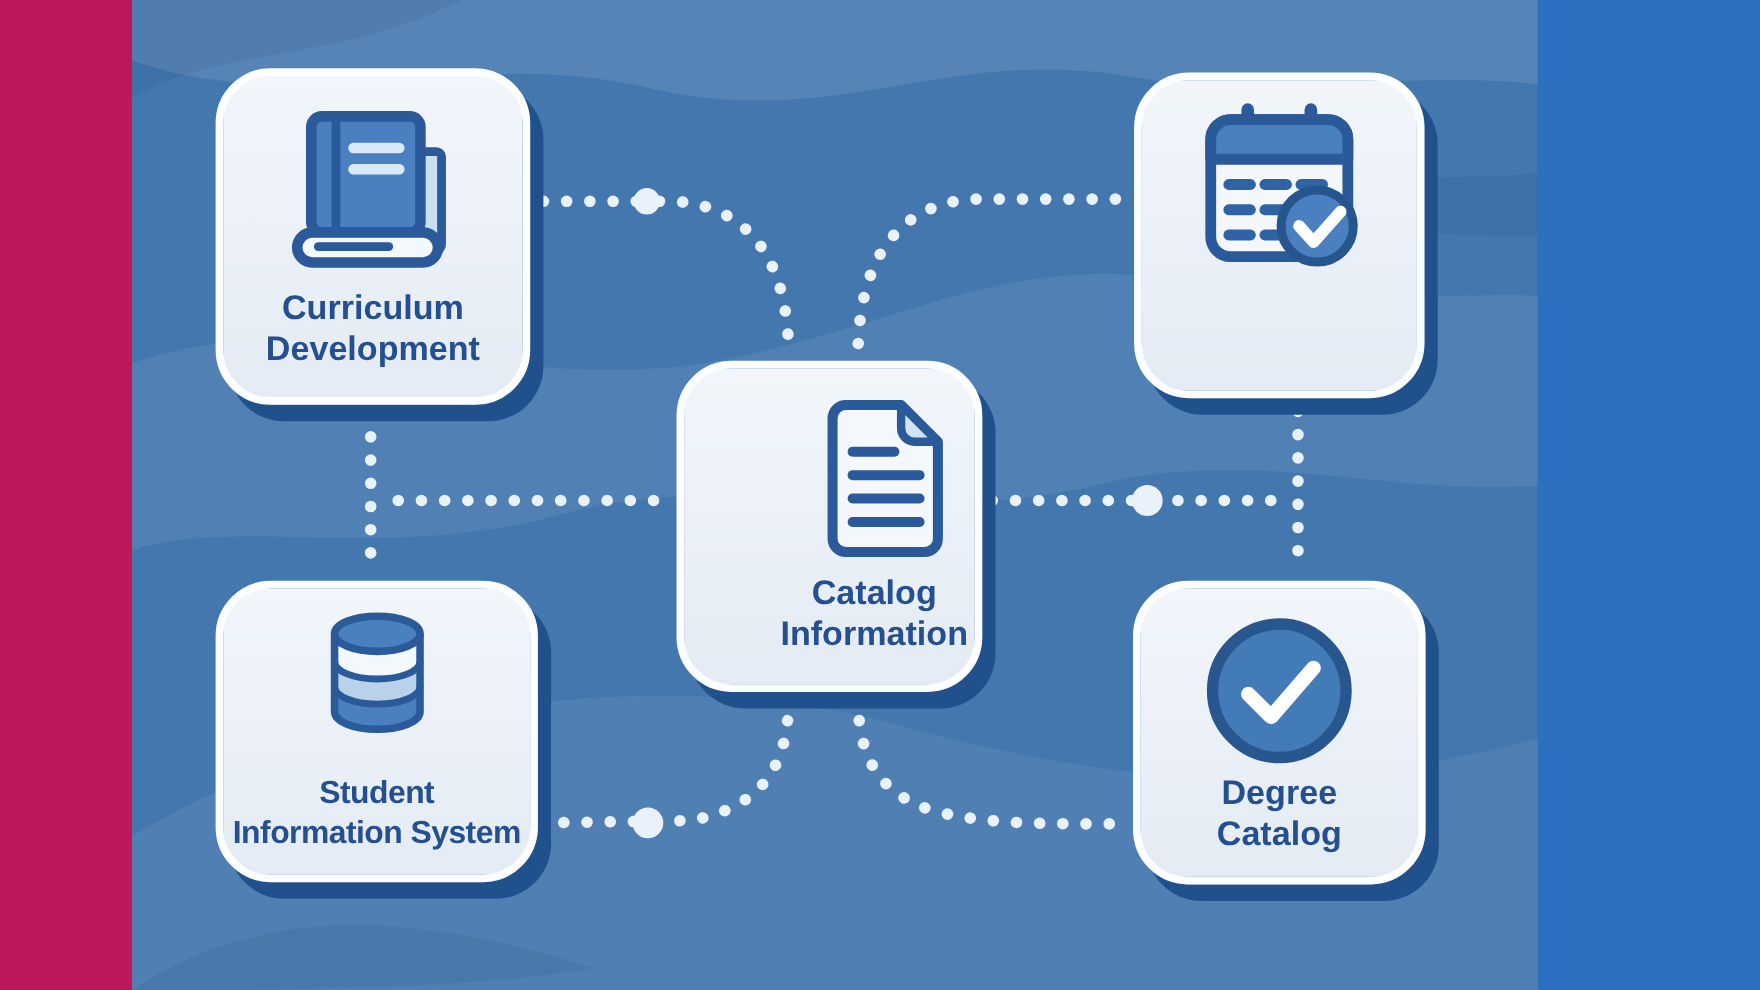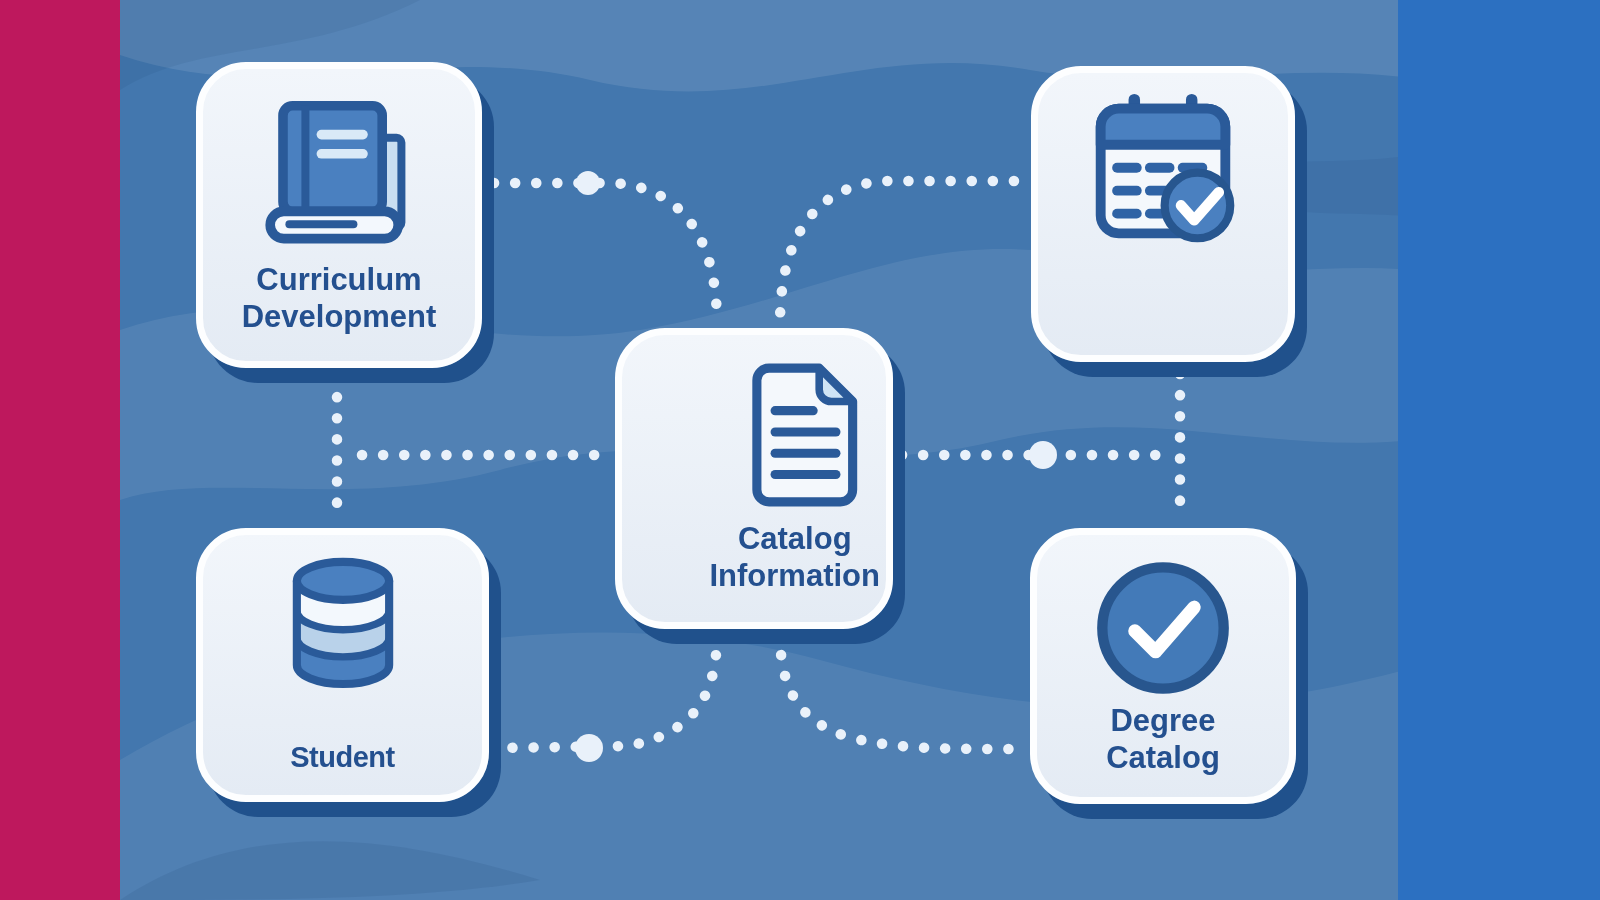--- a/index.html
+++ b/index.html
@@ -119,20 +119,21 @@
       <ellipse cx="50" cy="22" rx="34" ry="14" fill="#4a80c0"></ellipse>
       <g fill="none" stroke="#2a5a99" stroke-width="6">
         <ellipse cx="50" cy="22" rx="34" ry="14"></ellipse>
         <path d="M16 44 A34 14 0 0 0 84 44" stroke-width="5.5"></path>
         <path d="M16 64 A34 14 0 0 0 84 64" stroke-width="5.5"></path>
         <path d="M16 22 V84 A34 14 0 0 0 84 84 V22"></path>
       </g>
     </svg>
     <div class="label">
       <span>Student</span>
+      <span>Information System</span>
     </div>
   </div>
 
   <div class="node node-degree">
     <svg class="icon" width="148" height="148" viewBox="0 0 100 100">
       <circle cx="50" cy="50" r="41" fill="#437ab8" stroke="#28568e" stroke-width="7"></circle>
       <path d="M31 52 L45 66 L71 36" stroke="#ffffff" stroke-width="9" fill="none" stroke-linecap="round" stroke-linejoin="round"></path>
     </svg>
     <div class="label">
       <span>Degree</span>

